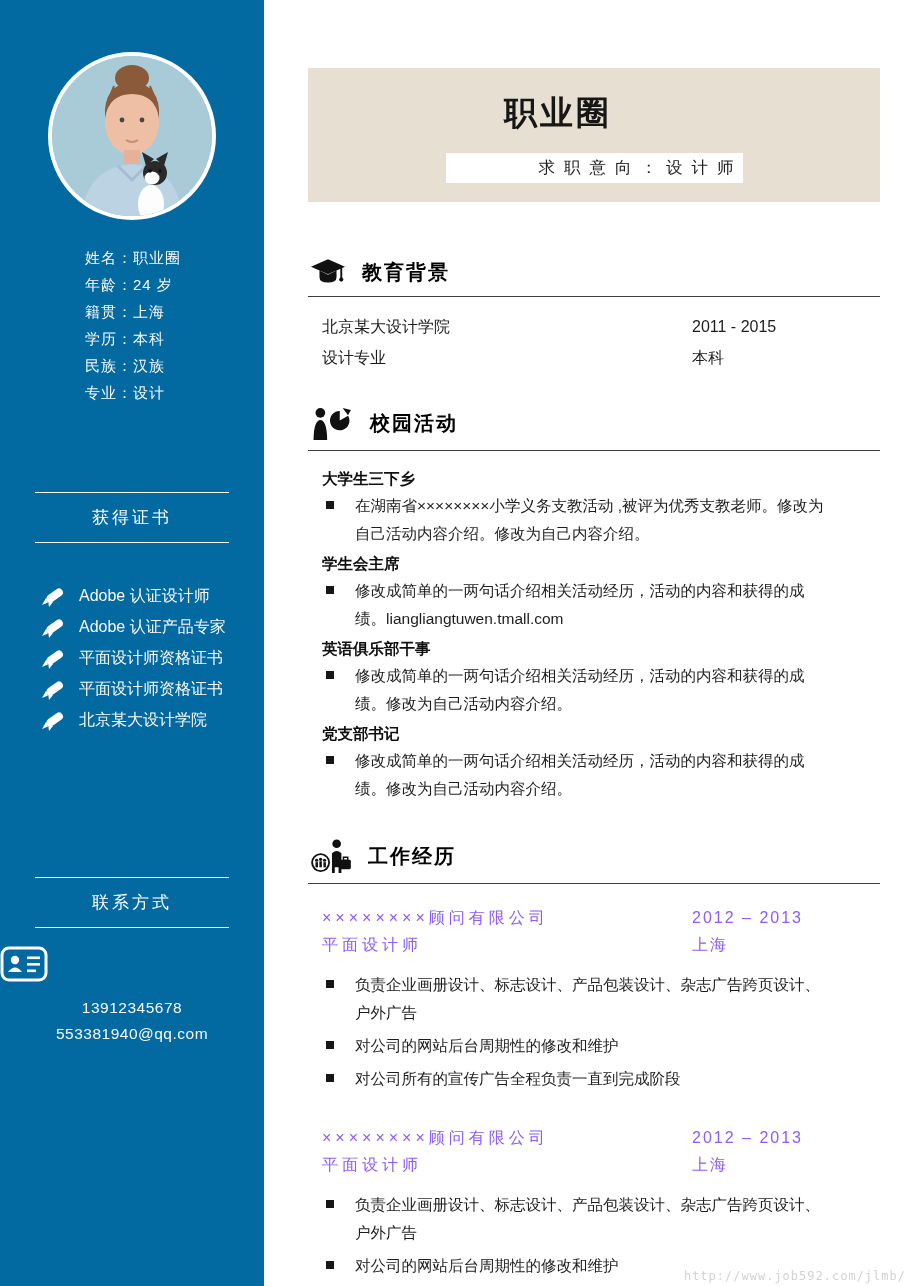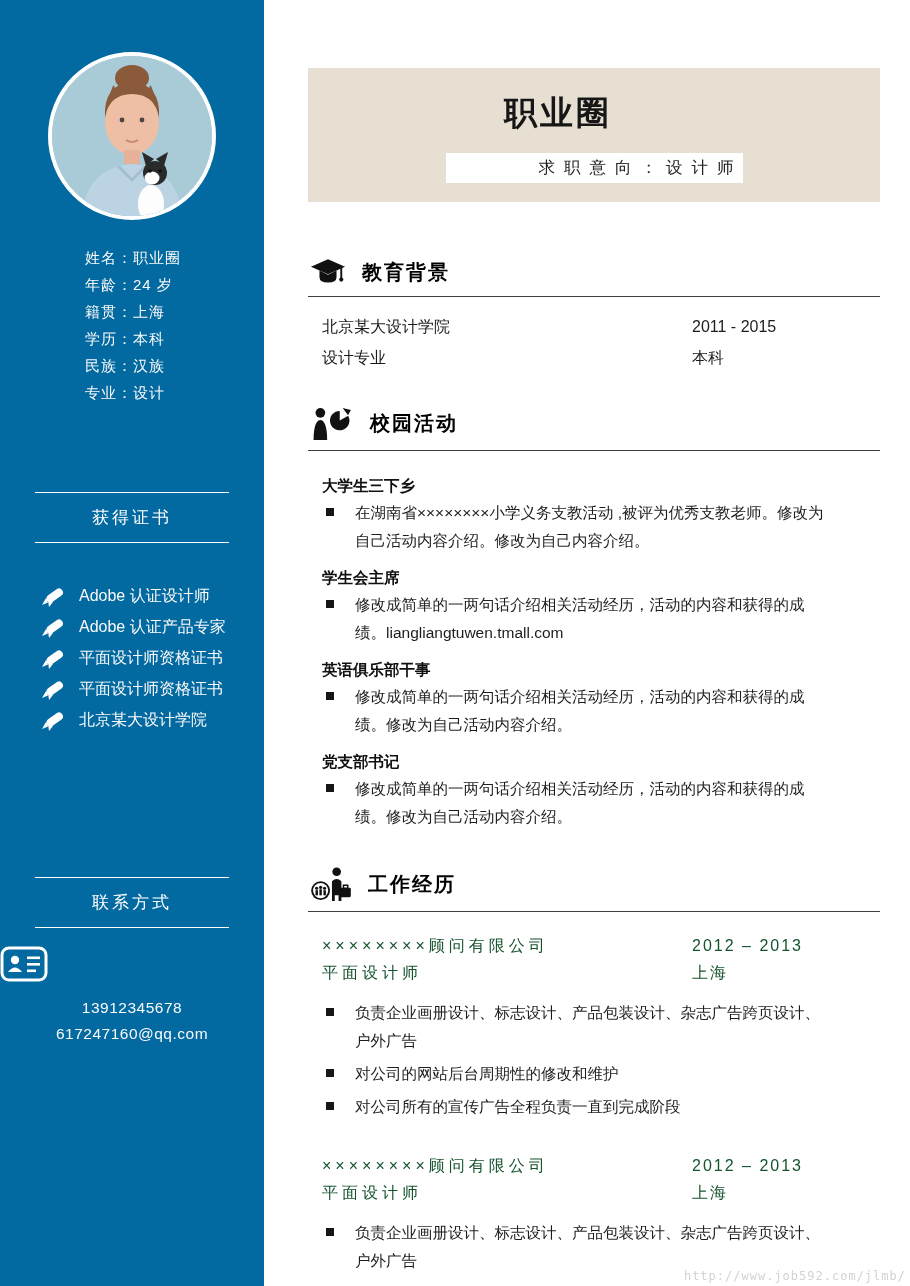--- a/index.html
+++ b/index.html
@@ -52,29 +52,29 @@
   .sec-ic { flex:none; }
 
   .sec-edu { margin-top:56px; }
   .edu-rows { padding:14px 0 0 14px; font-size:16px; }
   .tworow { display:flex; line-height:31px; }
   .tworow .l { flex:1; }
   .tworow .r { width:188px; flex:none; }
 
   .sec-campus { margin-top:34px; }
   .campus-items { padding:12px 0 0 14px; }
-  .c-role { font-size:15.5px; font-weight:700; color:#101010; line-height:26px; margin-top:10px; }
+  .c-role { font-size:15.5px; font-weight:700; color:#101010; line-height:26px; margin-top:3px; }
   .bullet { display:flex; align-items:flex-start; }
   .sq { flex:none; width:8px; height:8px; background:#161616; margin:9px 0 0 4px; }
   .bullet p { margin:0 0 0 21px; font-size:15.5px; line-height:28px; color:#1d1d1d; max-width:478px; }
 
   .sec-work { margin-top:36px; }
   .work-entry { padding:20px 0 0 14px; }
   .work-entry.second { padding-top:26px; }
-  .wh { display:flex; font-size:16px; letter-spacing:4px; line-height:27px; color:#14532d; white-space:nowrap;justify-content:space-between; }
+  .wh { display:flex; font-size:16px; letter-spacing:4px; line-height:27px; color:#8b5cf6; white-space:nowrap;justify-content:space-between; }
   .wh .l { flex:1; }
   .wh .r { width:188px; flex:none; letter-spacing:2px; }
   .work-bullets { margin-top:13px; }
   .work-bullets .bullet { margin-bottom:5px; }
 
   .watermark {
     position:absolute; right:4px; bottom:3px;
     font-family:"DejaVu Sans Mono","Liberation Mono",monospace;
     font-size:12px; color:#d2d2d2; letter-spacing:1px;
   }
@@ -184,21 +184,21 @@
       <div class="side-title">联系方式</div>
       <svg class="contact-icon" viewBox="0 0 48 40">
         <rect x="2" y="4" width="44" height="32" rx="7" fill="none" stroke="#ffffff" stroke-width="3"></rect>
         <circle cx="15" cy="16" r="4.2" fill="#ffffff"></circle>
         <path d="M8,28 Q15,19 22,28 Z" fill="#ffffff"></path>
         <rect x="27" y="12.5" width="13" height="2.6" fill="#ffffff"></rect>
         <rect x="27" y="19" width="13" height="2.6" fill="#ffffff"></rect>
         <rect x="27" y="25.5" width="9" height="2.6" fill="#ffffff"></rect>
       </svg>
       <div class="contact-line first">13912345678</div>
-      <div class="contact-line">617247160@qq.com</div>
+      <div class="contact-line">553381940@qq.com</div>
     </div>
 
   </aside>
 
   <main>
 
     <header class="name-block">
       <h1>职业圈</h1>
       <div class="intent">求职意向：设计师</div>
     </header>

